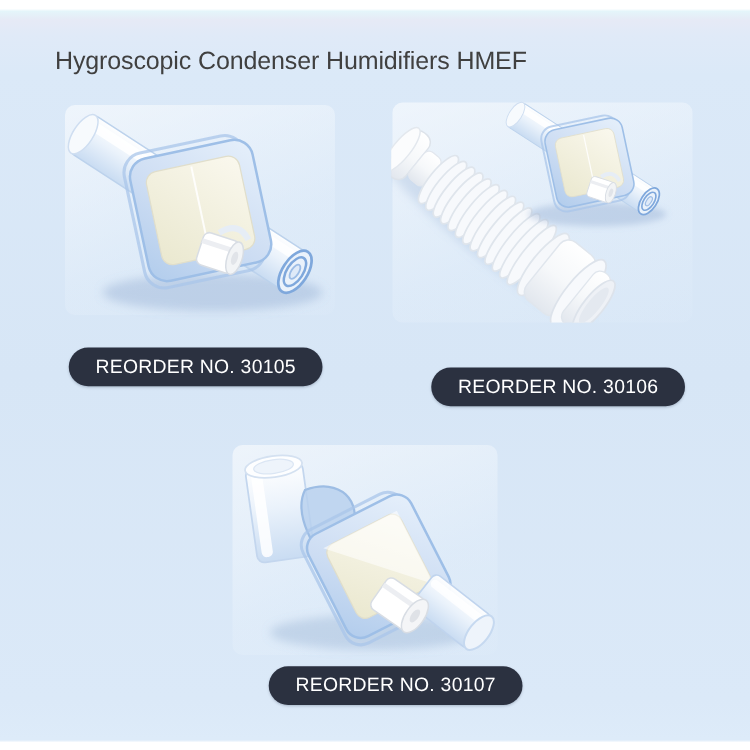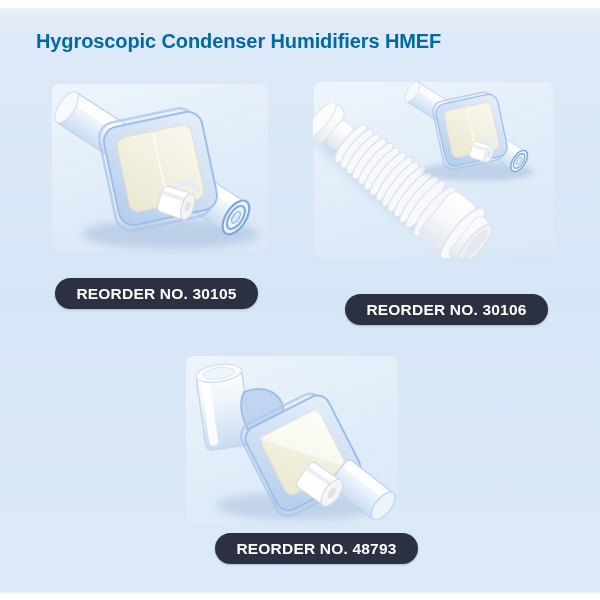--- a/index.html
+++ b/index.html
@@ -6,31 +6,31 @@
   body{
     width:600px;height:600px;position:relative;overflow:hidden;
     font-family:"Liberation Sans", sans-serif;
     background:linear-gradient(180deg,
       #ffffff 0px,#ffffff 7px,
       #e4f5fa 9px,#e6eaf6 16px,#e0eaf8 28px,
       #dbe9f8 60px,#d7e6f6 300px,#dbe9f8 560px,#ddebf9 592px,
       #ffffff 594px,#ffffff 600px);
   }
   .title{
-    position:absolute;left:36px;top:30px;margin:0;
-    font-size:20px;font-weight:bold;letter-spacing:-0.1px;color:#0369a1;
+    position:absolute;left:36px;top:30px;margin:8px;
+    font-size:20px;font-weight:normal;letter-spacing:-0.1px;color:#404040;
   }
   .photo-bg{
     position:absolute;border-radius:8px;
     background:linear-gradient(160deg,rgba(255,255,255,0.55),rgba(238,246,253,0.25) 60%,rgba(226,238,250,0.15));
   }
   .badge{
     position:absolute;width:203px;height:31px;border-radius:16px;
     background:#2b3140;display:flex;align-items:center;justify-content:center;
-    color:#ffffff;font-weight:bold;font-size:15.5px;letter-spacing:0.2px;
+    color:#ffffff;font-weight:normal;font-size:15.5px;letter-spacing:0.2px;
     box-shadow:0 1px 2px rgba(40,55,80,0.25);
   }
   svg.product{position:absolute;}
 </style>
 </head>
 <body>
 
 <h1 class="title">Hygroscopic Condenser Humidifiers HMEF</h1>
 
 <svg width="0" height="0" style="position:absolute" aria-hidden="true">
@@ -166,14 +166,14 @@
   </g>
 </svg>
 
 <div class="badge" style="left:55px;top:278px">
   <span>REORDER NO. 30105</span>
 </div>
 <div class="badge" style="left:345px;top:294px">
   <span>REORDER NO. 30106</span>
 </div>
 <div class="badge" style="left:215px;top:533px">
-  <span>REORDER NO. 48793</span>
+  <span>REORDER NO. 30107</span>
 </div>
 
 </body></html>

